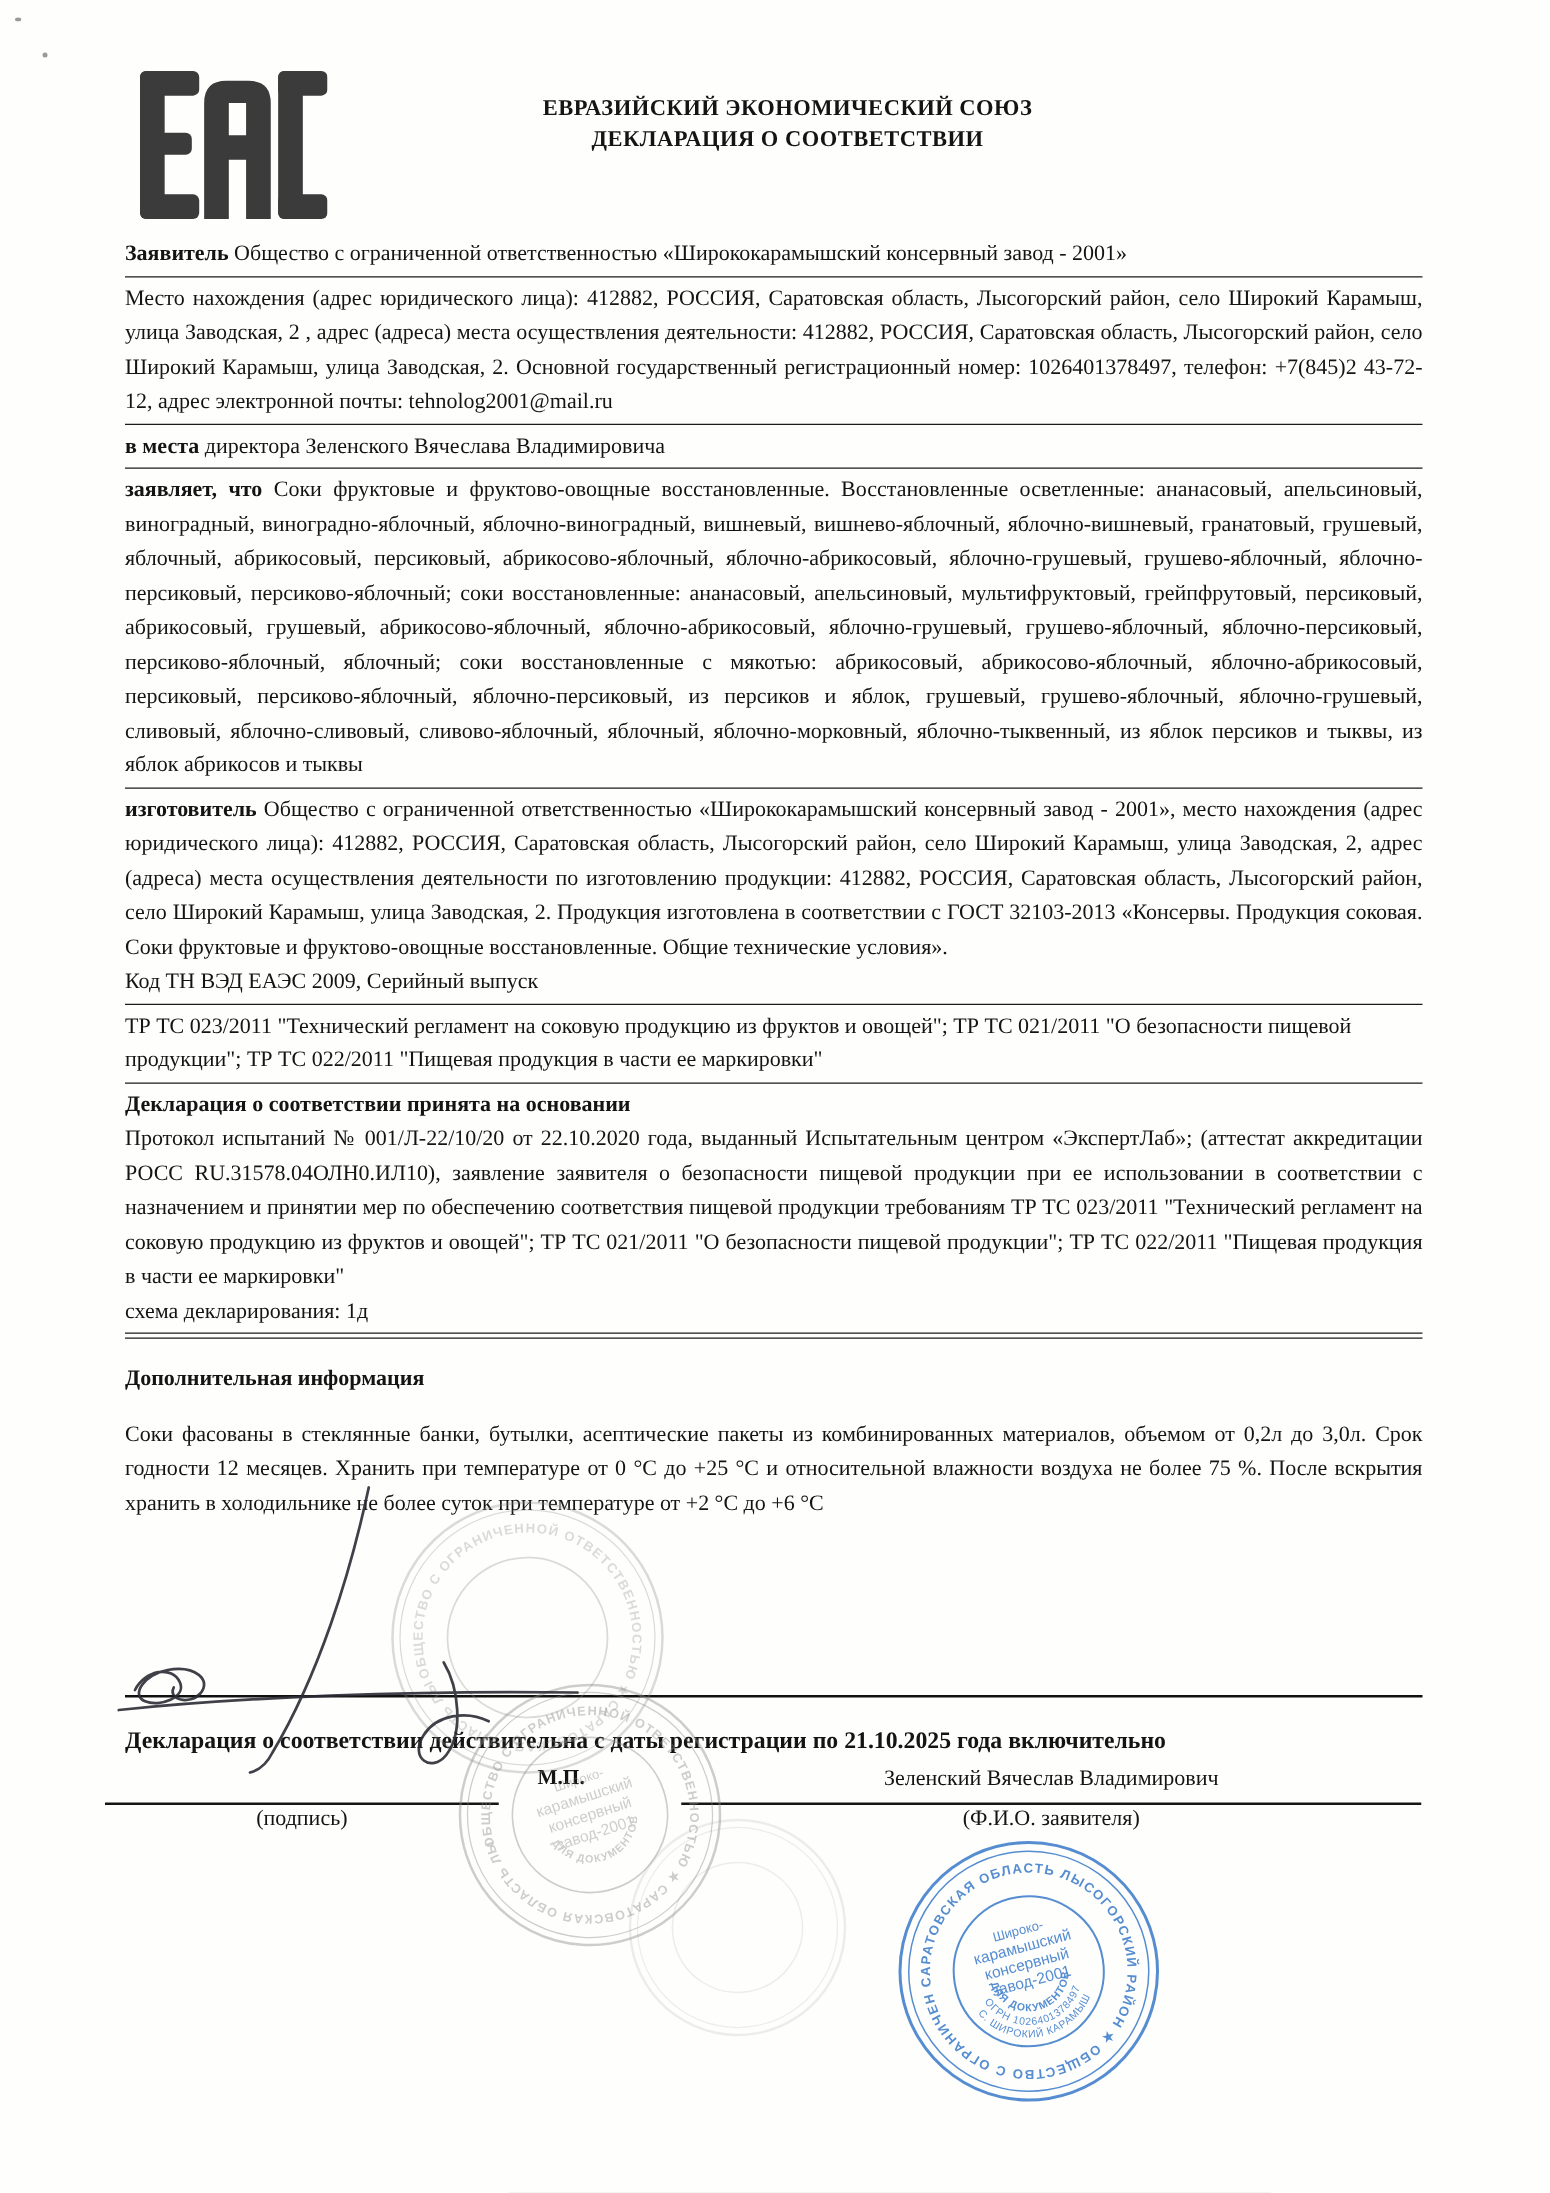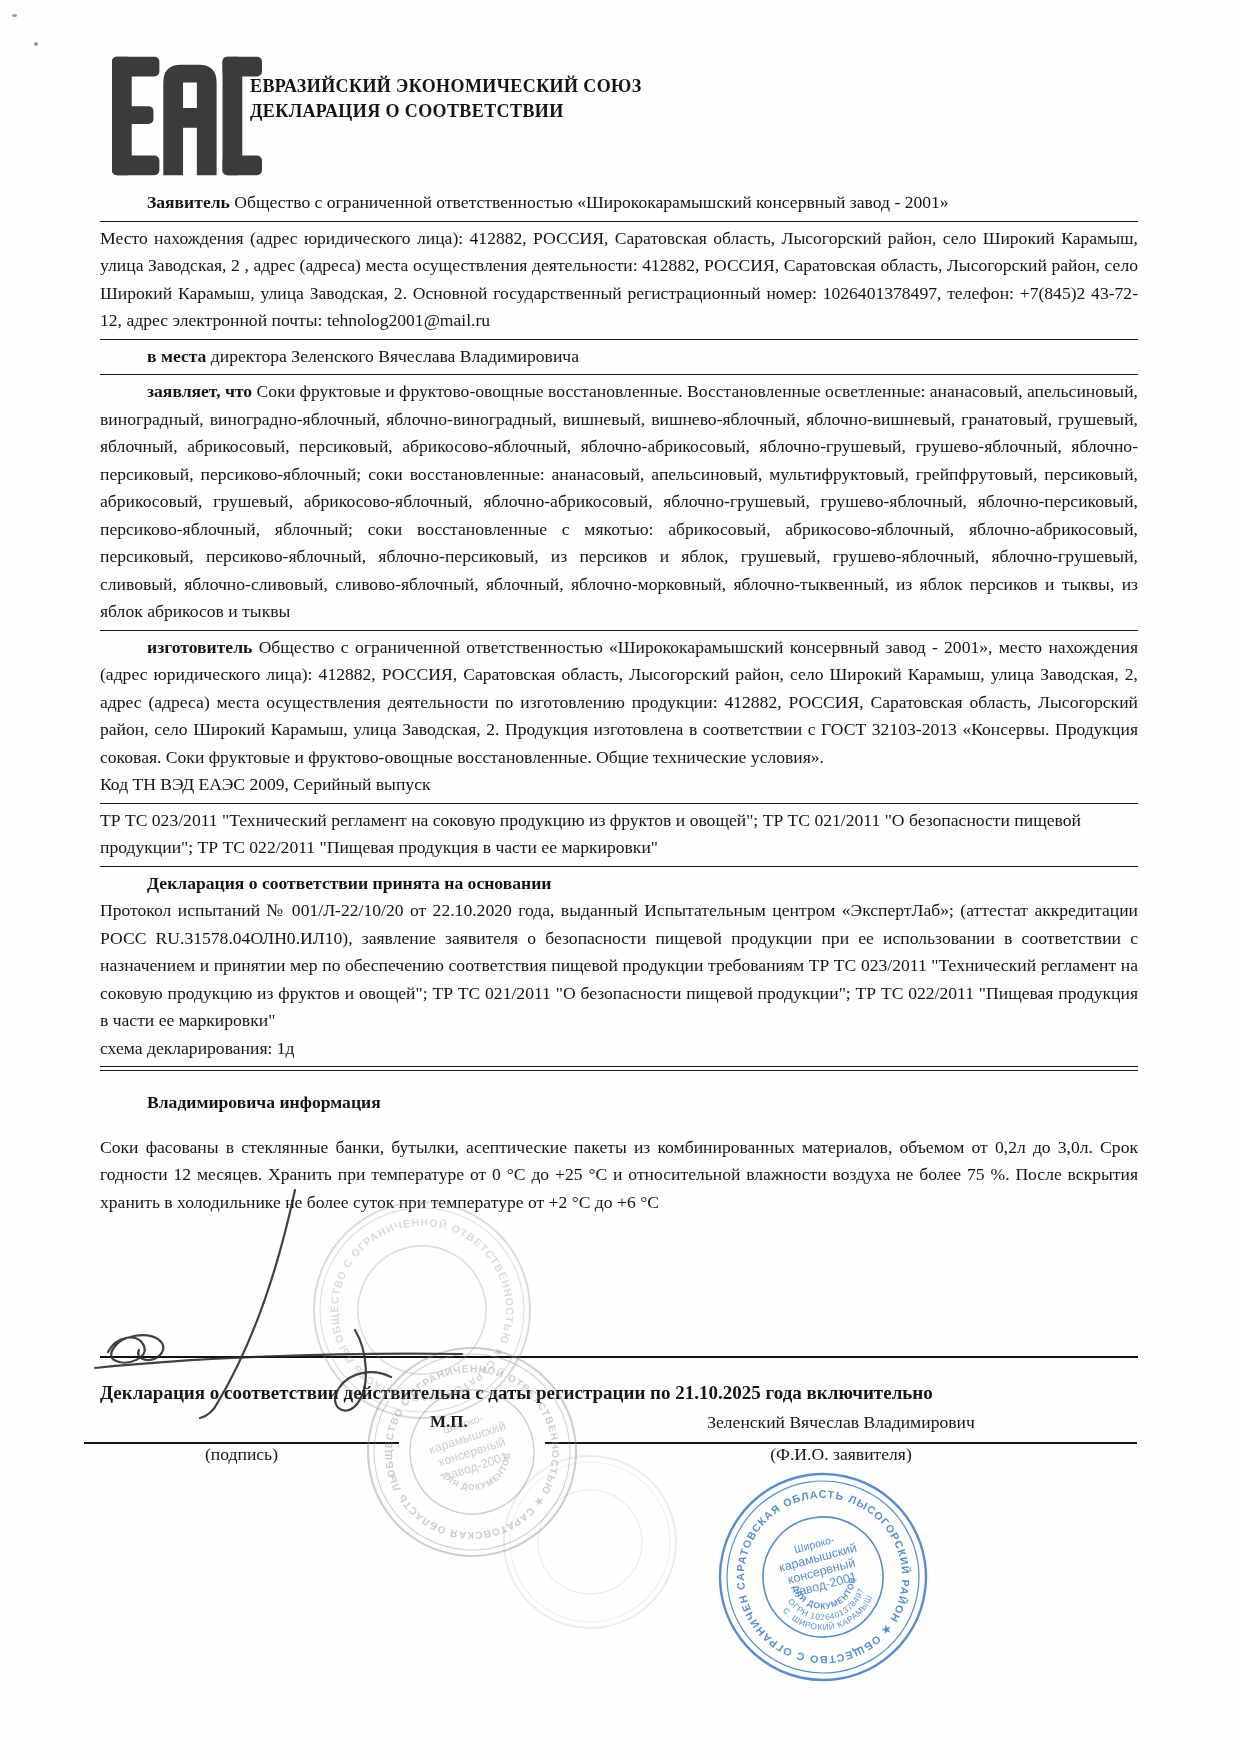--- a/index.html
+++ b/index.html
@@ -1,25 +1,25 @@
 <!DOCTYPE html>
 <html><head>
 <meta charset="utf-8">
 <style>
   html,body{margin:0;padding:0;background:#e9e9e9;}
   .page{position:relative;width:1240px;height:1754px;background:#fefefd;
         font-family:"Liberation Serif",serif;color:#141414;overflow:hidden;margin:0 auto;}
   .eac-logo{position:absolute;left:112px;top:56px;width:150px;height:120px;}
-  .doc-header{position:absolute;left:250px;top:74px;width:760px;text-align:left;
+  .doc-header{position:absolute;left:250px;top:74px;width:760px;text-align:center;
               font-weight:bold;font-size:18px;line-height:25px;letter-spacing:.4px;}
   .content{position:absolute;left:100px;top:186px;width:1038px;
            font-size:17.6px;line-height:27.5px;text-align:justify;z-index:2;}
   .sec{border-bottom:1.9px solid #1b1b1b;padding:3px 0 4px;}
   .sec p{margin:0;}
-  .lead{font-weight:bold;margin-left:47px;}
+  .lead{font-weight:bold;}
   .nojust{text-align:left;}
   .dbl{border-bottom:1.5px solid #1b1b1b;}
   .dbl2{border-top:1.5px solid #1b1b1b;margin-top:3px;}
   .validity{position:absolute;left:100px;top:1356px;width:1038px;z-index:2;
             border-top:2.6px solid #101010;padding-top:24px;
             font-weight:bold;font-size:19px;}
   .sign-block{position:absolute;left:84px;top:1412px;width:315px;text-align:center;
               font-size:17.6px;z-index:2;}
   .sign-space{height:30px;}
   .sign-line{border-top:2px solid #151515;}
@@ -85,21 +85,21 @@
       <p class="nojust"><span>ТР ТС 023/2011 "Технический регламент на соковую продукцию из фруктов и овощей"; ТР ТС 021/2011 "О безопасности пищевой продукции"; ТР ТС 022/2011 "Пищевая продукция в части ее маркировки"</span></p>
     </div>
 
     <div class="sec dbl">
       <p class="nojust"><b class="lead">Декларация о соответствии принята на основании</b></p>
       <p><span>Протокол испытаний № 001/Л-22/10/20 от 22.10.2020 года, выданный Испытательным центром «ЭкспертЛаб»; (аттестат аккредитации РОСС RU.31578.04ОЛН0.ИЛ10), заявление заявителя о безопасности пищевой продукции при ее использовании в соответствии с назначением и принятии мер по обеспечению соответствия пищевой продукции требованиям ТР ТС 023/2011 "Технический регламент на соковую продукцию из фруктов и овощей"; ТР ТС 021/2011 "О безопасности пищевой продукции"; ТР ТС 022/2011 "Пищевая продукция в части ее маркировки"</span></p>
       <p class="nojust">схема декларирования: 1д</p>
     </div>
 
     <div class="dbl2">
-      <p class="nojust"><b class="lead">Владимировича информация</b></p>
+      <p class="nojust"><b class="lead">Дополнительная информация</b></p>
       <p><span>Соки фасованы в стеклянные банки, бутылки, асептические пакеты из комбинированных материалов, объемом от 0,2л до 3,0л. Срок годности 12 месяцев. Хранить при температуре от 0 °С до +25 °С и относительной влажности воздуха не более 75 %. После вскрытия хранить в холодильнике не более суток при температуре от +2 °С до +6 °С</span></p>
     </div>
 
   </div>
 
   <div class="validity">Декларация о соответствии  действительна с даты регистрации по 21.10.2025 года включительно</div>
 
   <div class="sign-block">
     <div class="sign-space"></div>
     <div class="sign-line"></div>

